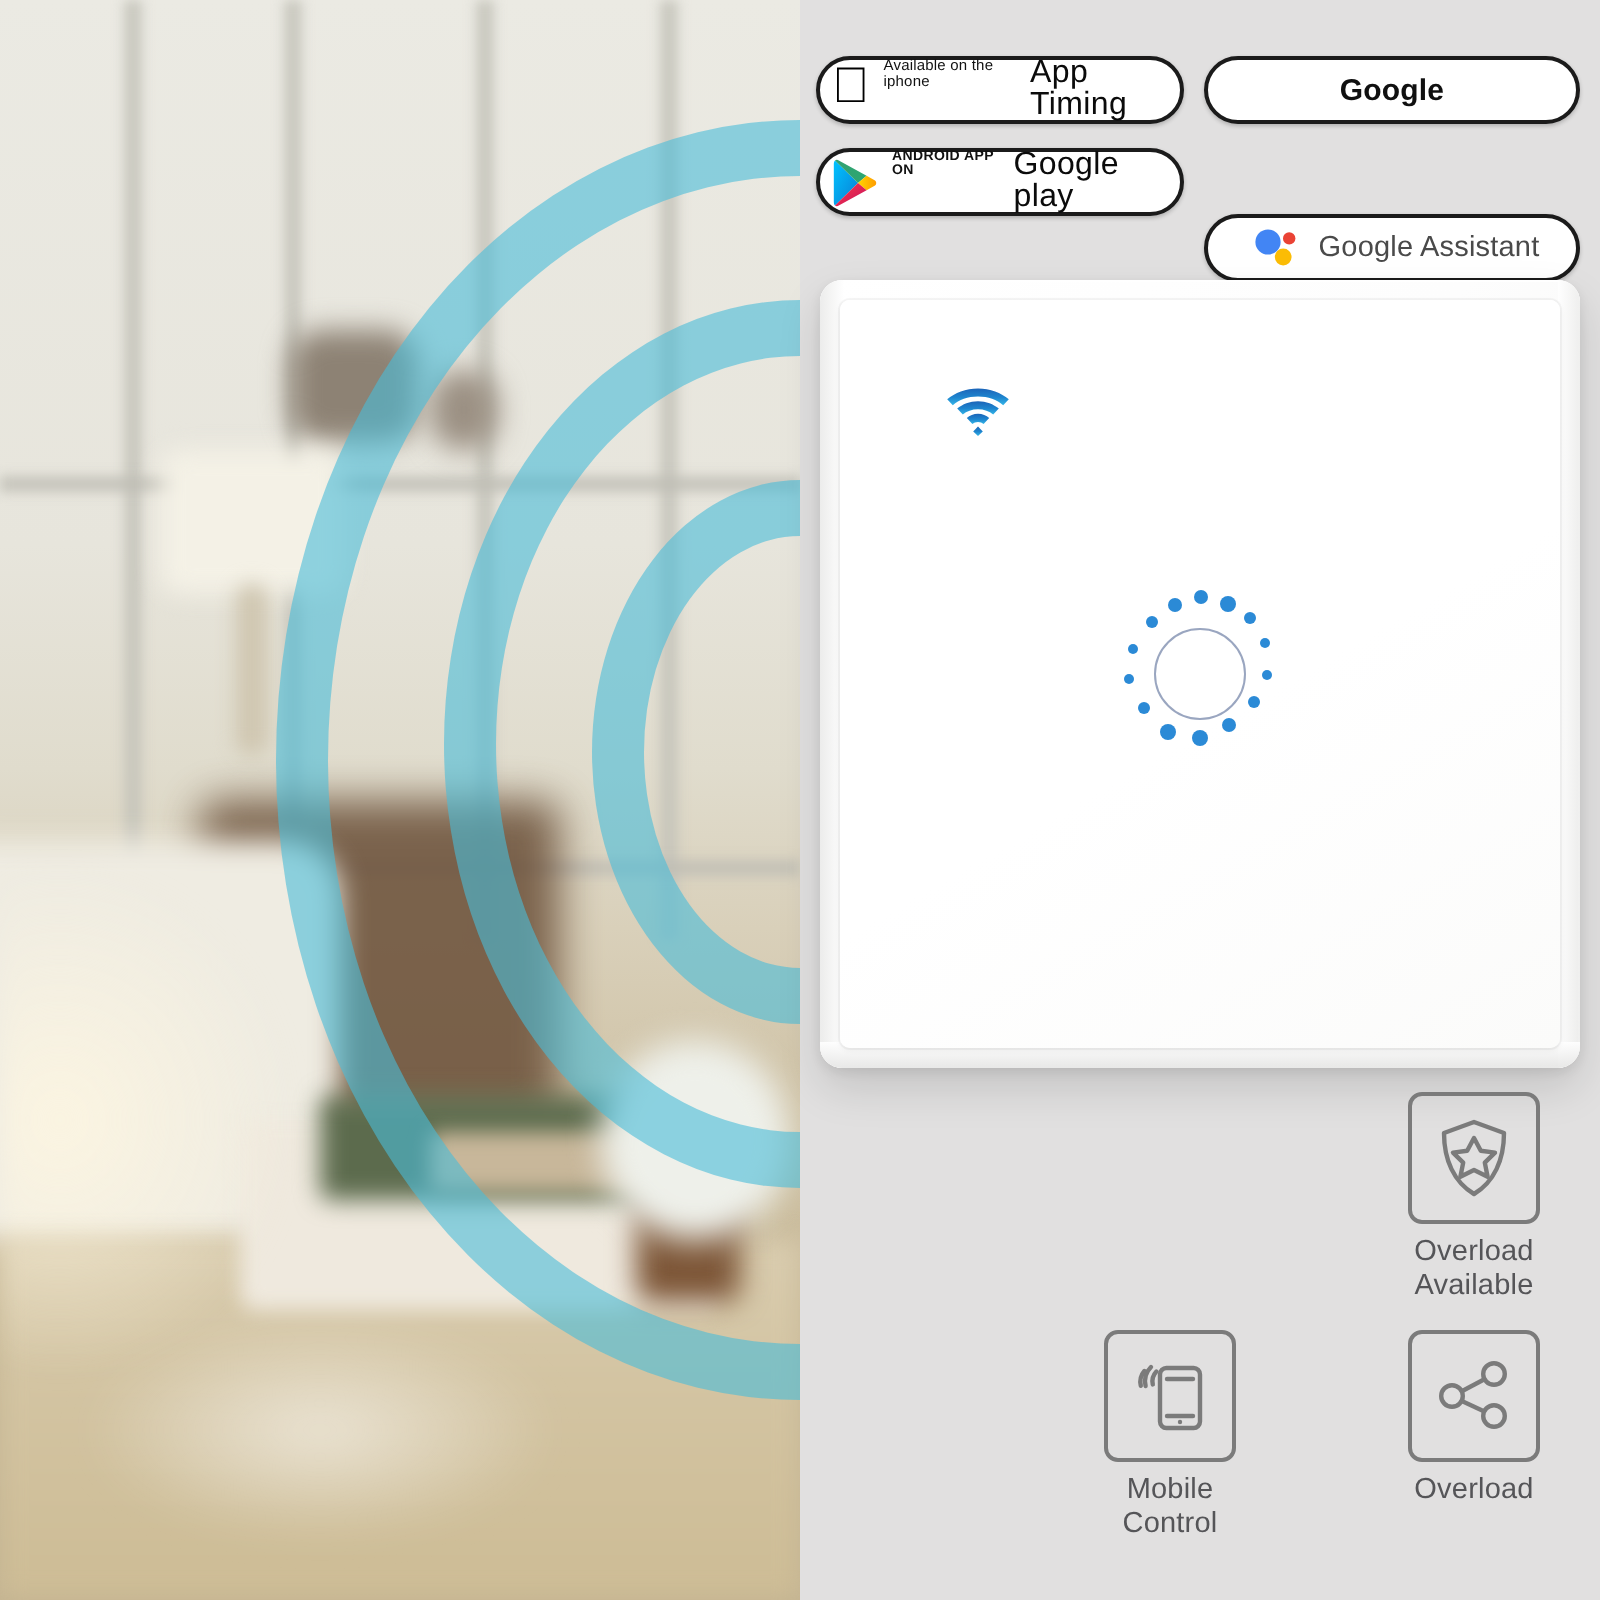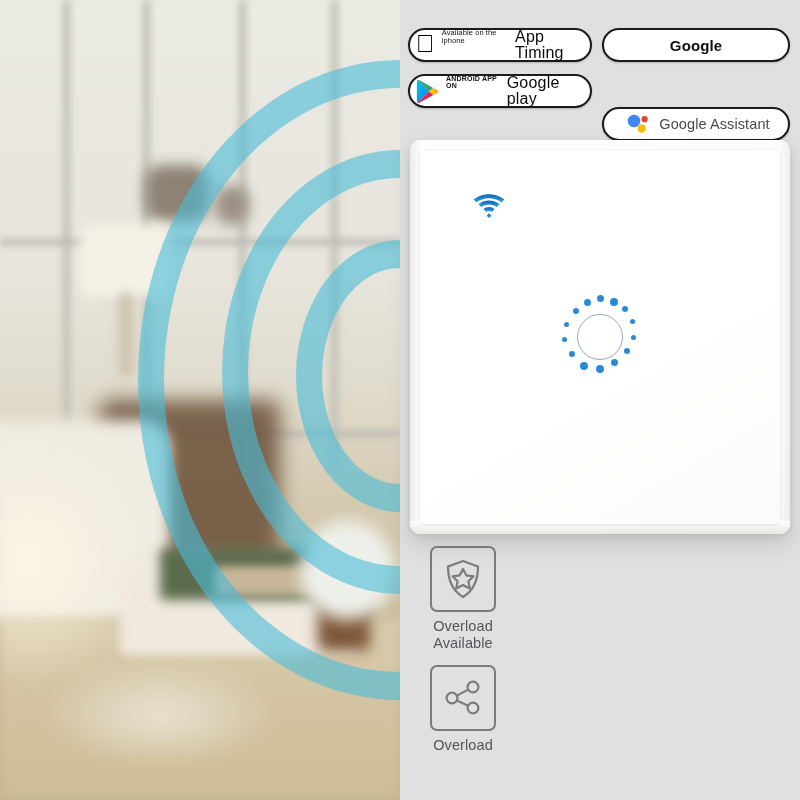--- a/index.html
+++ b/index.html
@@ -104,21 +104,21 @@
   .touch-ring{position:absolute;left:50%;top:50%;transform:translate(-50%,-50%);width:84px;height:84px;}
   .touch-circle{
     position:absolute;left:50%;top:50%;transform:translate(-50%,-50%);
     width:44px;height:44px;border-radius:50%;
     border:1px solid #9aa6c0;
   }
   .dot{position:absolute;border-radius:50%;background:#2b8ad6;}
 
   
   .features{position:absolute;left:8px;top:546px;width:384px;}
-  .feat-row{display:flex;justify-content:space-between;gap:42px;margin-bottom:14px;}
+  .feat-row{display:flex;justify-content:flex-end;gap:42px;margin-bottom:14px;}
   .feat{width:110px;display:flex;flex-direction:column;align-items:center;}
   .feat-box{
     width:62px;height:62px;border:2.5px solid #7b7b7b;border-radius:7px;
     display:flex;align-items:center;justify-content:center;
     background:transparent;
   }
   .feat-label{
     margin-top:6px;text-align:center;font-size:14.5px;color:#555558;
     line-height:1.15;letter-spacing:.1px;
   }
@@ -290,20 +290,39 @@
           </div>
           <div class="feat-label">
             <span>Overload</span><br>
             <span>Available</span>
           </div>
         </div>
 
       </div>
 
       <div class="feat-row">
+        <div class="feat">
+          <div class="feat-box">
+            <span style="line-height:0;">
+              <svg width="42" height="42" viewBox="0 0 42 42" fill="none" stroke="#7b7b7b" stroke-width="2.2" stroke-linecap="round">
+                <rect x="16" y="7" width="20" height="30" rx="3.2"></rect>
+                <path d="M19.5,12.5 L32.5,12.5"></path>
+                <path d="M19.5,31 L32.5,31"></path>
+                <circle cx="26" cy="34" r="1.1" fill="#7b7b7b" stroke="none"></circle>
+                <path d="M11.5,6.5 C9,9 8,12.5 8.8,16"></path>
+                <path d="M8.2,8.5 C6.4,10.6 5.8,13.3 6.4,15.9"></path>
+                <path d="M14.2,8.8 C12.5,10.6 11.9,13 12.4,15.2"></path>
+              </svg>
+            </span>
+          </div>
+          <div class="feat-label">
+            <span>Mobile</span><br>
+            <span>Control</span>
+          </div>
+        </div>
 
         <div class="feat">
           <div class="feat-box">
             <span style="line-height:0;">
               <svg width="40" height="40" viewBox="0 0 40 40" fill="none" stroke="#7b7b7b" stroke-width="2.2">
                 <circle cx="9" cy="20" r="5.4"></circle>
                 <circle cx="30" cy="9" r="5.4"></circle>
                 <circle cx="30" cy="30" r="5.4"></circle>
                 <path d="M13.9,17.6 L25.2,11.6"></path>
                 <path d="M13.9,22.5 L25.2,27.7"></path>

